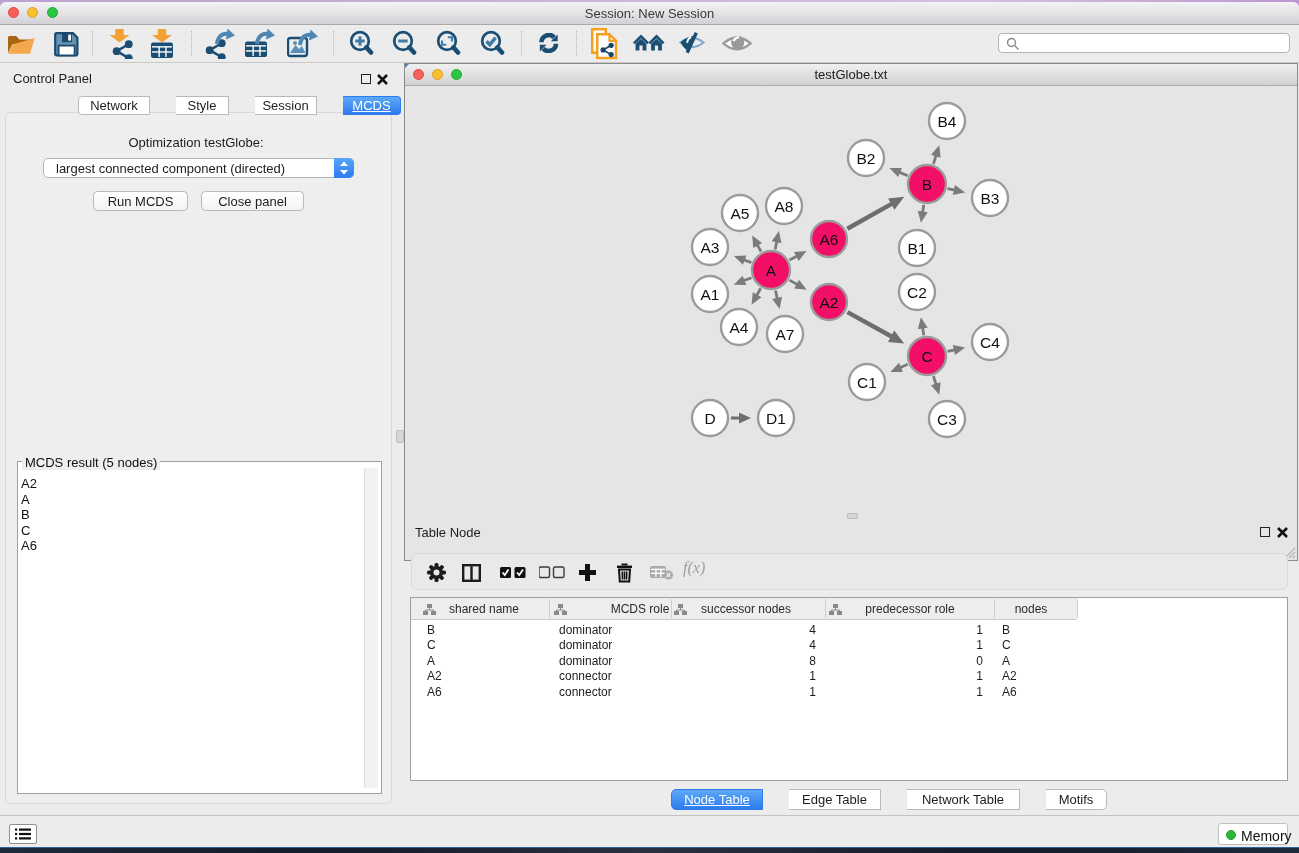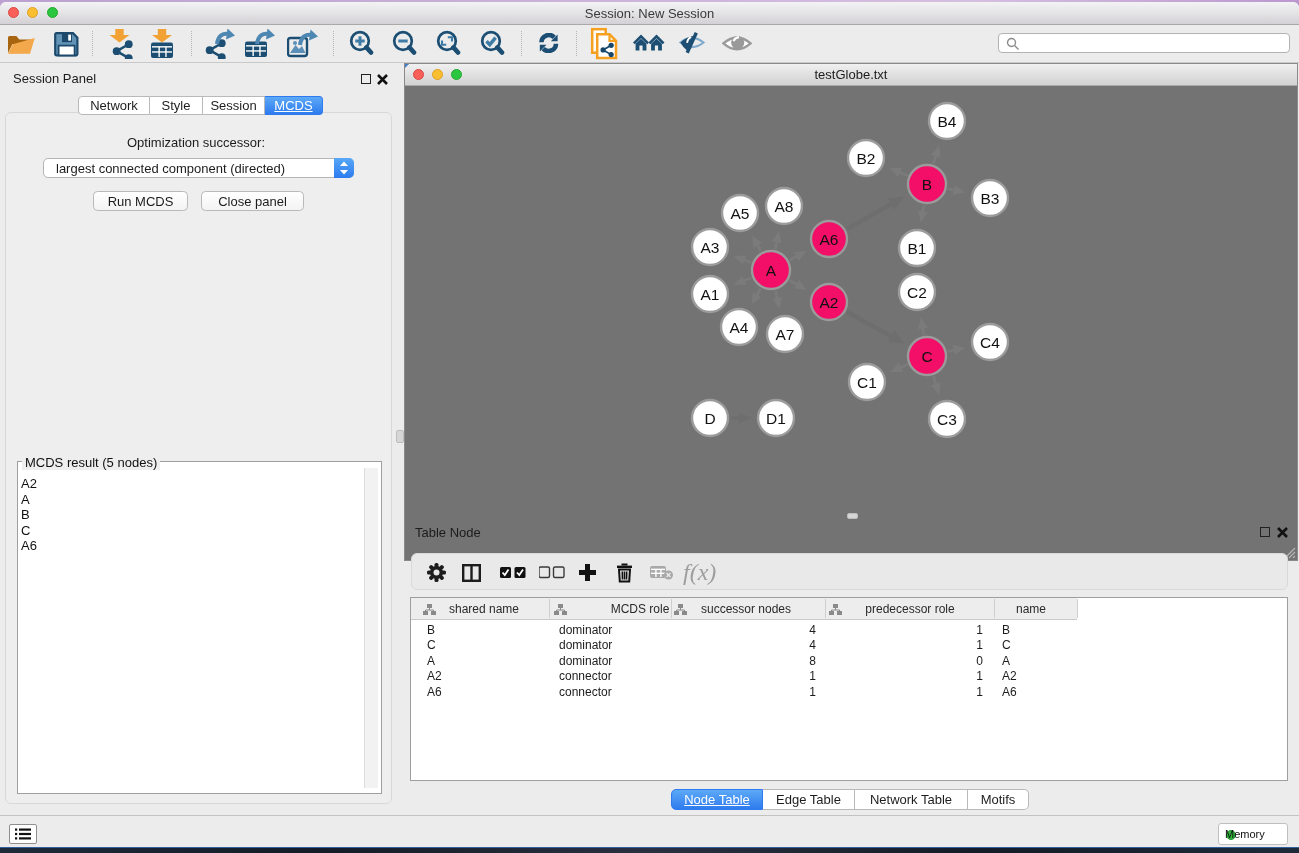--- a/index.html
+++ b/index.html
@@ -9,21 +9,21 @@
   background:linear-gradient(90deg,#1c2a3a,#131c28 25%,#2a3040 50%,#131c28 75%,#1c2a3a); border-top:2px solid #33619c; }
 #win { position:absolute; left:0; top:2px; width:1299px; height:845px; background:#ececec;
   border-radius:6px 6px 0 0; }
 #ui { position:absolute; left:0; top:0; width:1299px; height:853px; }
 .titlebar { position:absolute; background:linear-gradient(180deg,#f3f2f4,#e2e1e3 55%,#d3d1d5);
   border-bottom:1px solid #a9a9a9; }
 .light { position:absolute; width:11px; height:11px; border-radius:50%; }
 .vsep { position:absolute; top:31px; height:25px; width:0; border-left:1px dotted #b5b5b5; }
 .panel-title { position:absolute; font-size:13px; color:#1c1c1c; }
 .maxi { position:absolute; width:10px; height:10px; border:1.6px solid #222; background:transparent; }
-.tabs { position:absolute; display:flex; }
+.tabs { position:absolute; display:flex;gap:26px; }
 .tab { border:1px solid #b9b9b9; border-left:none; background:#fff; color:#1d1d1f; font-size:13px;
   text-align:center; }
 .tab.first { border-left:1px solid #b9b9b9; border-radius:4px 0 0 4px; }
 .tab.last { border-radius:0 4px 4px 0; }
 .tab.sel { background:linear-gradient(180deg,#5da9f7,#2e7bef); color:#fff; border-color:#2e7bef;text-decoration:underline; }
 .btn { position:absolute; background:linear-gradient(180deg,#ffffff,#f3f3f3); border:1px solid #b9b9b9;
   border-radius:4.5px; font-size:13px; color:#1c1c1c; text-align:center; }
 .cell { position:absolute; font-size:12px; color:#1c1c1c; line-height:15.6px; height:15.6px; }
 .hcol { position:absolute; top:599px; height:21px; font-size:12px; color:#2a2a2a; line-height:21px; text-align:center; }
 </style></head><body>
@@ -153,50 +153,50 @@
     <div class="vsep" style="left:333px"></div>
     <div class="vsep" style="left:521px"></div>
     <div class="vsep" style="left:576px"></div>
   <div style="position:absolute;left:998px;top:33px;width:292px;height:20px;background:#fff;border:1px solid #b3b3b3;border-radius:4px">
     <svg width="14" height="14" viewBox="0 0 14 14" style="position:absolute;left:7px;top:3px">
       <circle cx="5.5" cy="5.5" r="4" fill="none" stroke="#8b8b8b" stroke-width="1.4"></circle>
       <line x1="8.6" y1="8.6" x2="12.5" y2="12.5" stroke="#8b8b8b" stroke-width="1.4"></line>
       </svg>
   </div>
 
-  <div class="panel-title" style="left:13px;top:71px">Session Panel</div>
+  <div class="panel-title" style="left:13px;top:71px">Control Panel</div>
   <div class="maxi" style="left:361px;top:74px"></div>
   <svg style="position:absolute;left:376px;top:73px" width="13" height="13" viewBox="0 0 13 13">
     <path d="M2,2 L11,11 M11,2 L2,11" stroke="#111" stroke-width="2.6"></path>
     </svg>
   <div style="position:absolute;left:5px;top:112px;width:387px;height:692px;background:#eeeeee;border:1px solid #d8d8d8;border-radius:6px"></div>
   <div class="tabs" style="left:78px;top:96px;height:19px">
     <div class="tab first" style="width:72px;line-height:17px">Network</div>
     <div class="tab" style="width:53px;line-height:17px">Style</div>
     <div class="tab" style="width:62px;line-height:17px">Session</div>
     <div class="tab sel last" style="width:58px;line-height:17px">MCDS</div>
   </div>
-  <div style="position:absolute;left:0;top:135px;width:392px;text-align:center;font-size:13px;color:#1c1c1c">Optimization successor:</div>
+  <div style="position:absolute;left:0;top:135px;width:392px;text-align:center;font-size:13px;color:#1c1c1c">Optimization testGlobe:</div>
   <div style="position:absolute;left:43px;top:158px;width:311px;height:20px;background:#fff;border:1px solid #b5b5b5;border-radius:5px">
     <div style="position:absolute;left:12px;top:1.5px;font-size:13px;color:#1c1c1c">largest connected component (directed)</div>
     <div style="position:absolute;right:-1px;top:-1px;width:20px;height:20px;border-radius:0 5px 5px 0;background:linear-gradient(180deg,#58a7f7,#2d7bf0)">
       <svg width="20" height="20" viewBox="0 0 20 20">
           <polygon points="10,3.5 14,8 6,8" fill="#fff"></polygon>
       <polygon points="10,16.5 14,12 6,12" fill="#fff"></polygon>
         </svg>
     </div>
   </div>
   <div class="btn" style="left:93px;top:191px;width:95px;height:20px;line-height:19px">Run MCDS</div>
   <div class="btn" style="left:201px;top:191px;width:103px;height:20px;line-height:19px">Close panel</div>
   <div style="position:absolute;left:17px;top:461px;width:365px;height:333px;border:1px solid #9f9f9f;background:#fff"></div>
   <div style="position:absolute;left:22px;top:455px;background:#eeeeee;padding:0 3px;font-size:13px;color:#111">MCDS result (5 nodes)</div>
   <div style="position:absolute;left:364px;top:468px;width:14px;height:320px;background:#f2f2f2;border-left:1px solid #ddd"></div>
   <div style="position:absolute;left:21px;top:476px;font-size:13px;line-height:15.5px;color:#111">A2<br>A<br>B<br>C<br>A6</div>
 
-  <div style="position:absolute;left:404px;top:63px;width:894px;height:498px;background:#737373;border:1px solid #8a8a8a">
+  <div style="position:absolute;left:404px;top:63px;width:894px;height:498px;background:#e5e5e5;border:1px solid #8a8a8a">
     <div class="titlebar" style="left:0;top:0;width:100%;height:22px;background:linear-gradient(180deg,#f0f0f0,#dfdfdf 55%,#d2d2d2);border-bottom:1px solid #a9a9a9">
       <div class="light" style="left:8px;top:5px;width:11px;height:11px;background:#f9605a;border:1px solid #dd4741"></div>
       <div class="light" style="left:27px;top:5px;width:11px;height:11px;background:#fabe31;border:1px solid #dfa023"></div>
       <div class="light" style="left:46px;top:5px;width:11px;height:11px;background:#2bc63f;border:1px solid #22a82f"></div>
       <div style="position:absolute;width:100%;text-align:center;top:3px;font-size:13px;color:#1c1c1c">testGlobe.txt</div>
     </div>
     <svg style="position:absolute;left:0;top:22px" width="892" height="423" viewBox="0 0 892 423">
         <line x1="356.0" y1="165.6" x2="352.2" y2="158.6" stroke="#7b7b7b" stroke-width="2.8"></line>
         <polygon points="347.2,149.4 357.1,157.1 348.3,161.9" fill="#7b7b7b"></polygon>
         <line x1="370.2" y1="163.4" x2="371.8" y2="155.3" stroke="#7b7b7b" stroke-width="2.8"></line>
@@ -329,28 +329,28 @@
     </svg>
     <svg style="position:absolute;left:650px;top:565px" width="24" height="15" viewBox="0 0 24 15">
       <rect x="0" y="1" width="16" height="12" rx="2" fill="#a9a9a9"></rect>
       <line x1="1" y1="4.36" x2="15" y2="4.36" stroke="#fff" stroke-width="1.4"></line>
       <line x1="1" y1="8.32" x2="15" y2="8.32" stroke="#fff" stroke-width="1.4"></line>
       <line x1="5.92" y1="4.36" x2="5.92" y2="12" stroke="#fff" stroke-width="1.4"></line>
       <line x1="10.879999999999999" y1="4.36" x2="10.879999999999999" y2="12" stroke="#fff" stroke-width="1.4"></line>
       <circle cx="18.5" cy="10" r="4.5" fill="#a9a9a9"></circle>
       <path d="M16.6,8.1 L20.4,11.9 M20.4,8.1 L16.6,11.9" stroke="#e9e9e9" stroke-width="1.4"></path>
     </svg>
-  <div style="position:absolute;left:683px;top:559px;width:40px;font-size:24px;font-family:'Liberation Serif',serif;font-style:italic;color:#9e9e9e">f(x)</div>
+  <div style="position:absolute;left:683px;top:559px;width:40px;font-size:16px;font-family:'Liberation Serif',serif;font-style:italic;color:#9e9e9e">f(x)</div>
   <div style="position:absolute;left:410px;top:597px;width:878px;height:184px;background:#fff;border:1px solid #9e9e9e"></div>
   <div style="position:absolute;left:411px;top:598px;width:666px;height:22px;background:#ededed;border-bottom:1px solid #c9c9c9"></div>
   <div class="hcol" style="left:436px;width:96px">shared name</div>
   <div class="hcol" style="left:594px;width:92px">MCDS role</div>
   <div class="hcol" style="left:686px;width:120px">successor nodes</div>
   <div class="hcol" style="left:840px;width:140px">predecessor role</div>
-  <div class="hcol" style="left:991px;width:80px">name</div>
+  <div class="hcol" style="left:991px;width:80px">nodes</div>
   <div style="position:absolute;left:549px;top:599px;width:0;height:19px;border-left:1px solid #cfcfcf"></div>
     <div style="position:absolute;left:671px;top:599px;width:0;height:19px;border-left:1px solid #cfcfcf"></div>
     <div style="position:absolute;left:825px;top:599px;width:0;height:19px;border-left:1px solid #cfcfcf"></div>
     <div style="position:absolute;left:994px;top:599px;width:0;height:19px;border-left:1px solid #cfcfcf"></div>
     <div style="position:absolute;left:1077px;top:599px;width:0;height:19px;border-left:1px solid #cfcfcf"></div>
   <svg style="position:absolute;left:423px;top:604px" width="13" height="11" viewBox="0 0 13 11">
       <g fill="#8a8a8a">
         <rect x="4" y="0" width="5" height="4"></rect>
         <rect x="0" y="7" width="5" height="4"></rect>
         <rect x="8" y="7" width="5" height="4"></rect>
@@ -421,15 +421,15 @@
           <rect x="0" y="4.9" width="2.2" height="2.2"></rect>
           <rect x="0" y="9.3" width="2.2" height="2.2"></rect>
       <rect x="4" y="0.5" width="12" height="2.2"></rect>
           <rect x="4" y="4.9" width="12" height="2.2"></rect>
           <rect x="4" y="9.3" width="12" height="2.2"></rect>
         </g>
       </svg>
   </div>
   <div style="position:absolute;left:1218px;top:823px;width:70px;height:22px;background:#fff;border:1px solid #bfbfbf;border-radius:3px">
     <div style="position:absolute;left:7px;top:5.5px;width:10px;height:10px;border-radius:50%;background:#2eb63c;border:1px solid #279a33"></div>
-    <div style="position:absolute;left:6px;top:4px;font-size:11px;color:#111">Memory</div>
+    <div style="position:absolute;left:22px;top:4px;font-size:14px;color:#111">Memory</div>
   </div>
 </div>
 
 </body></html>

